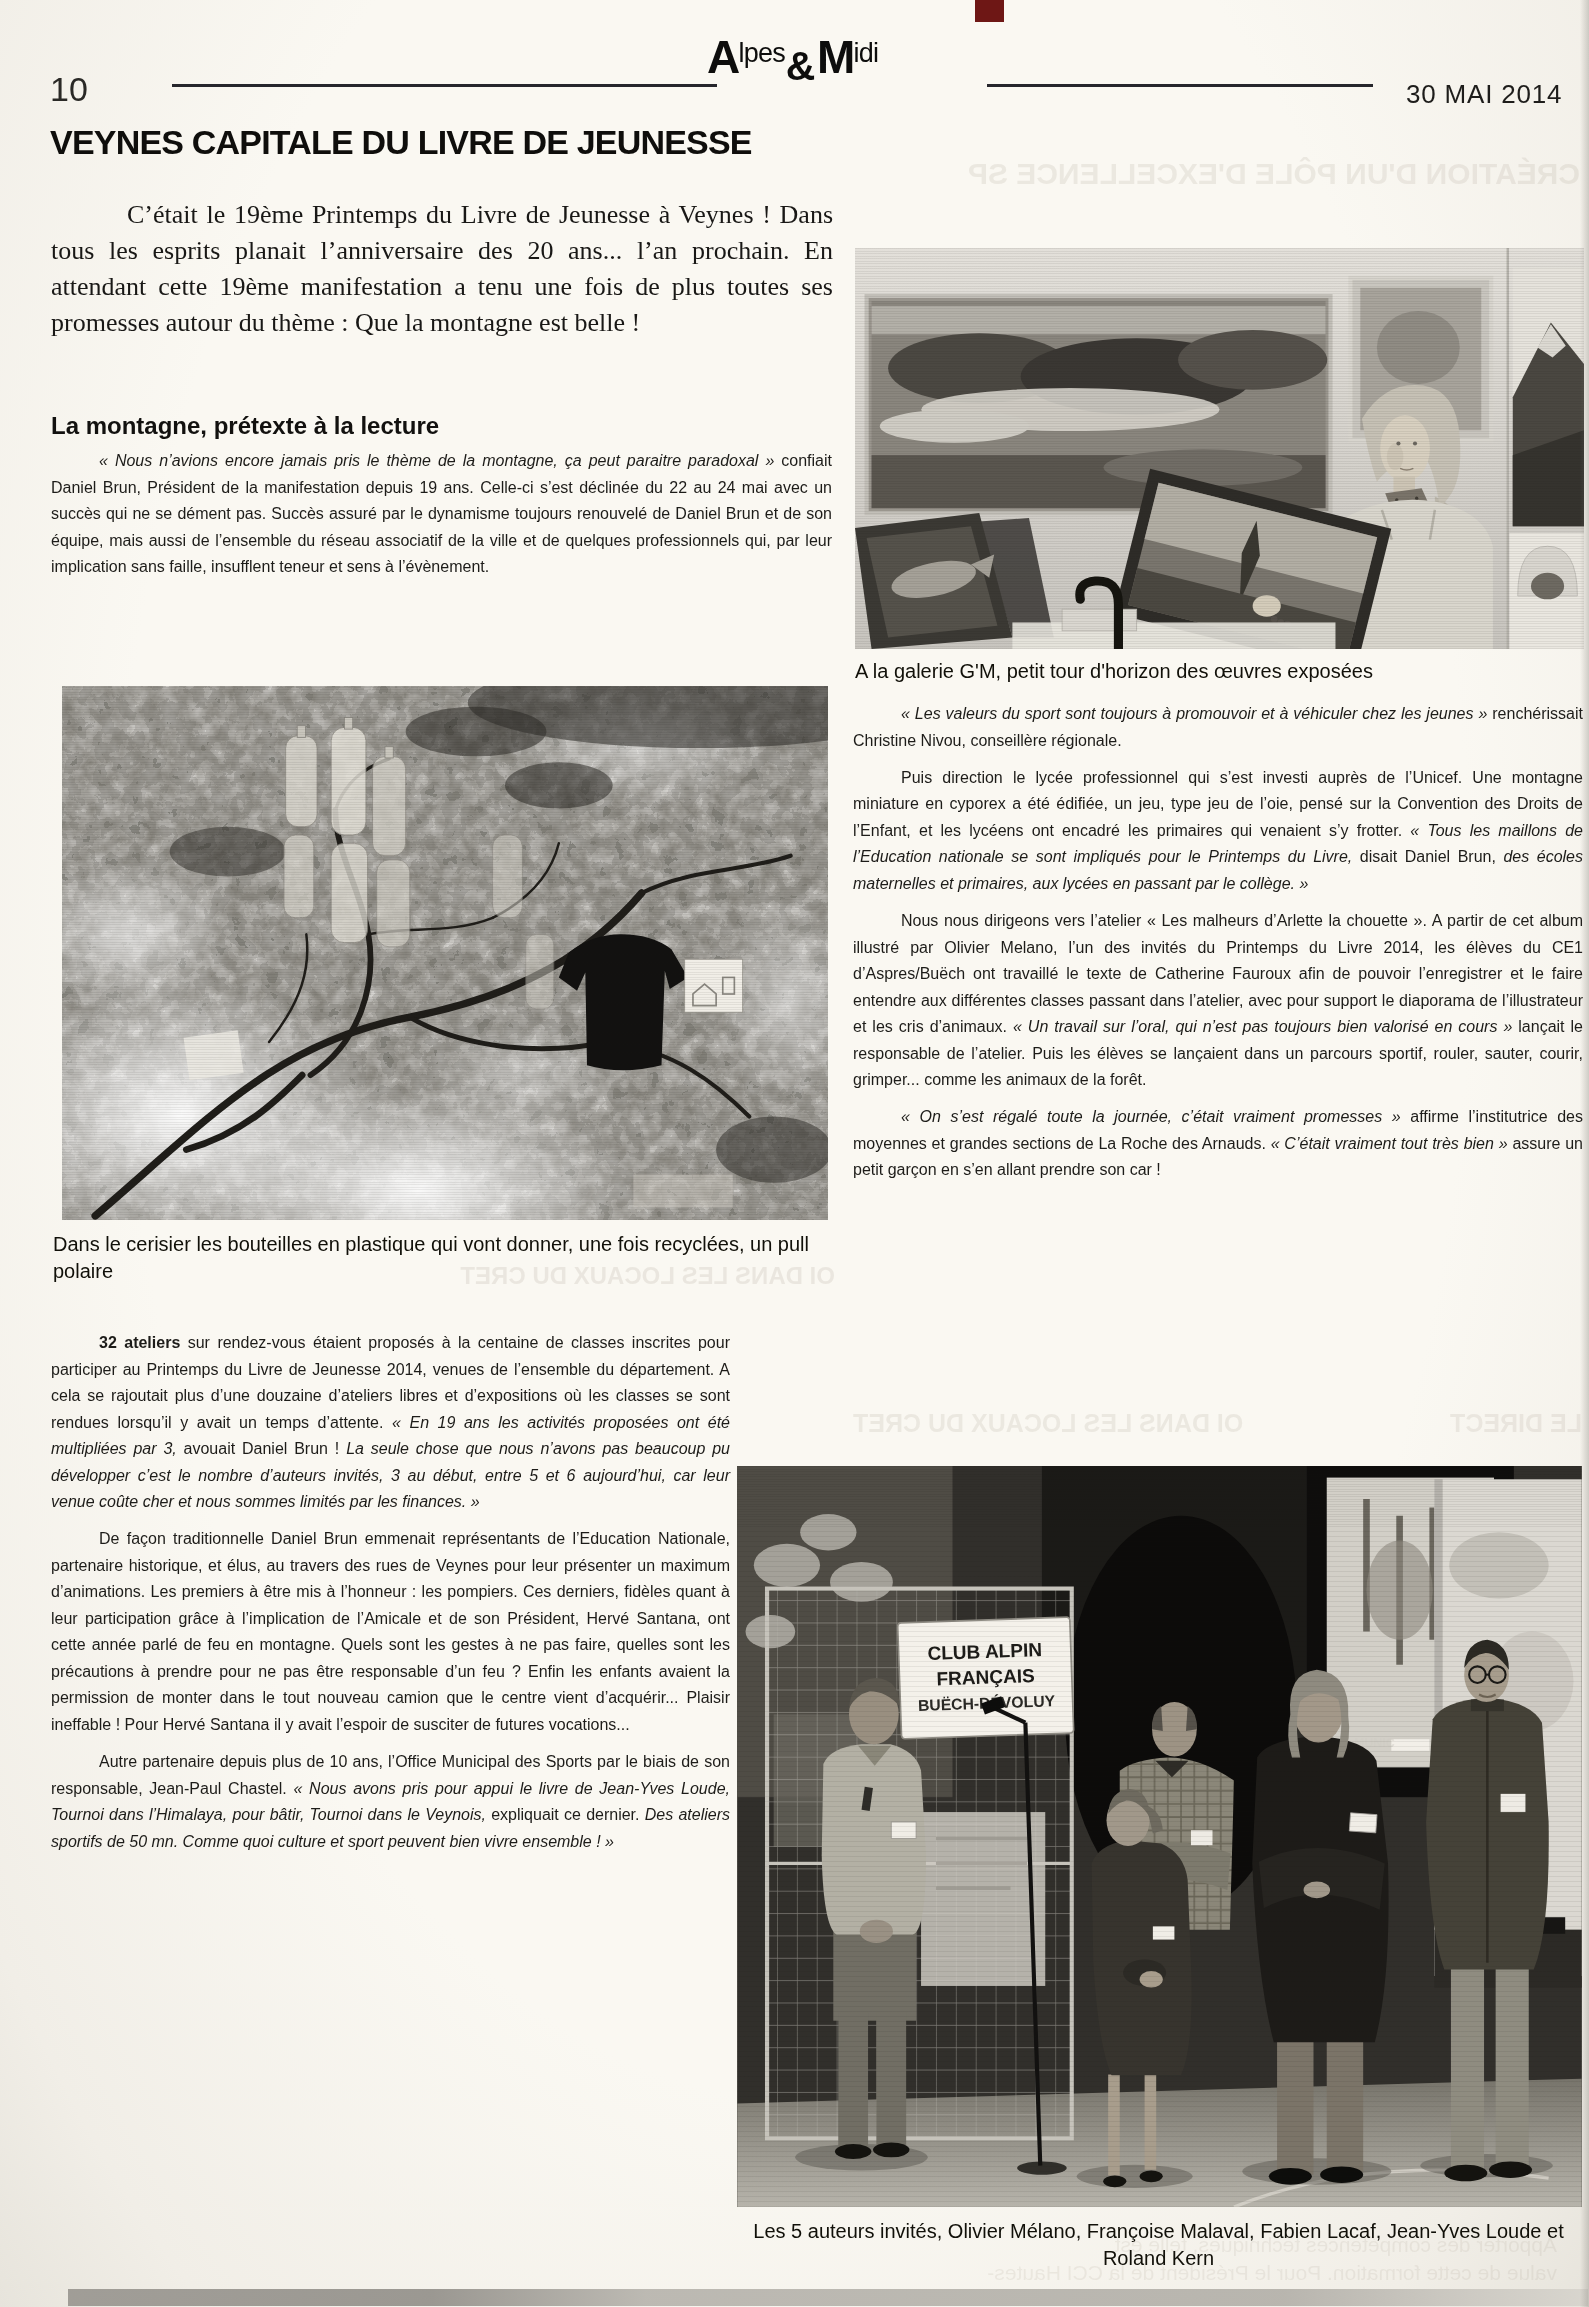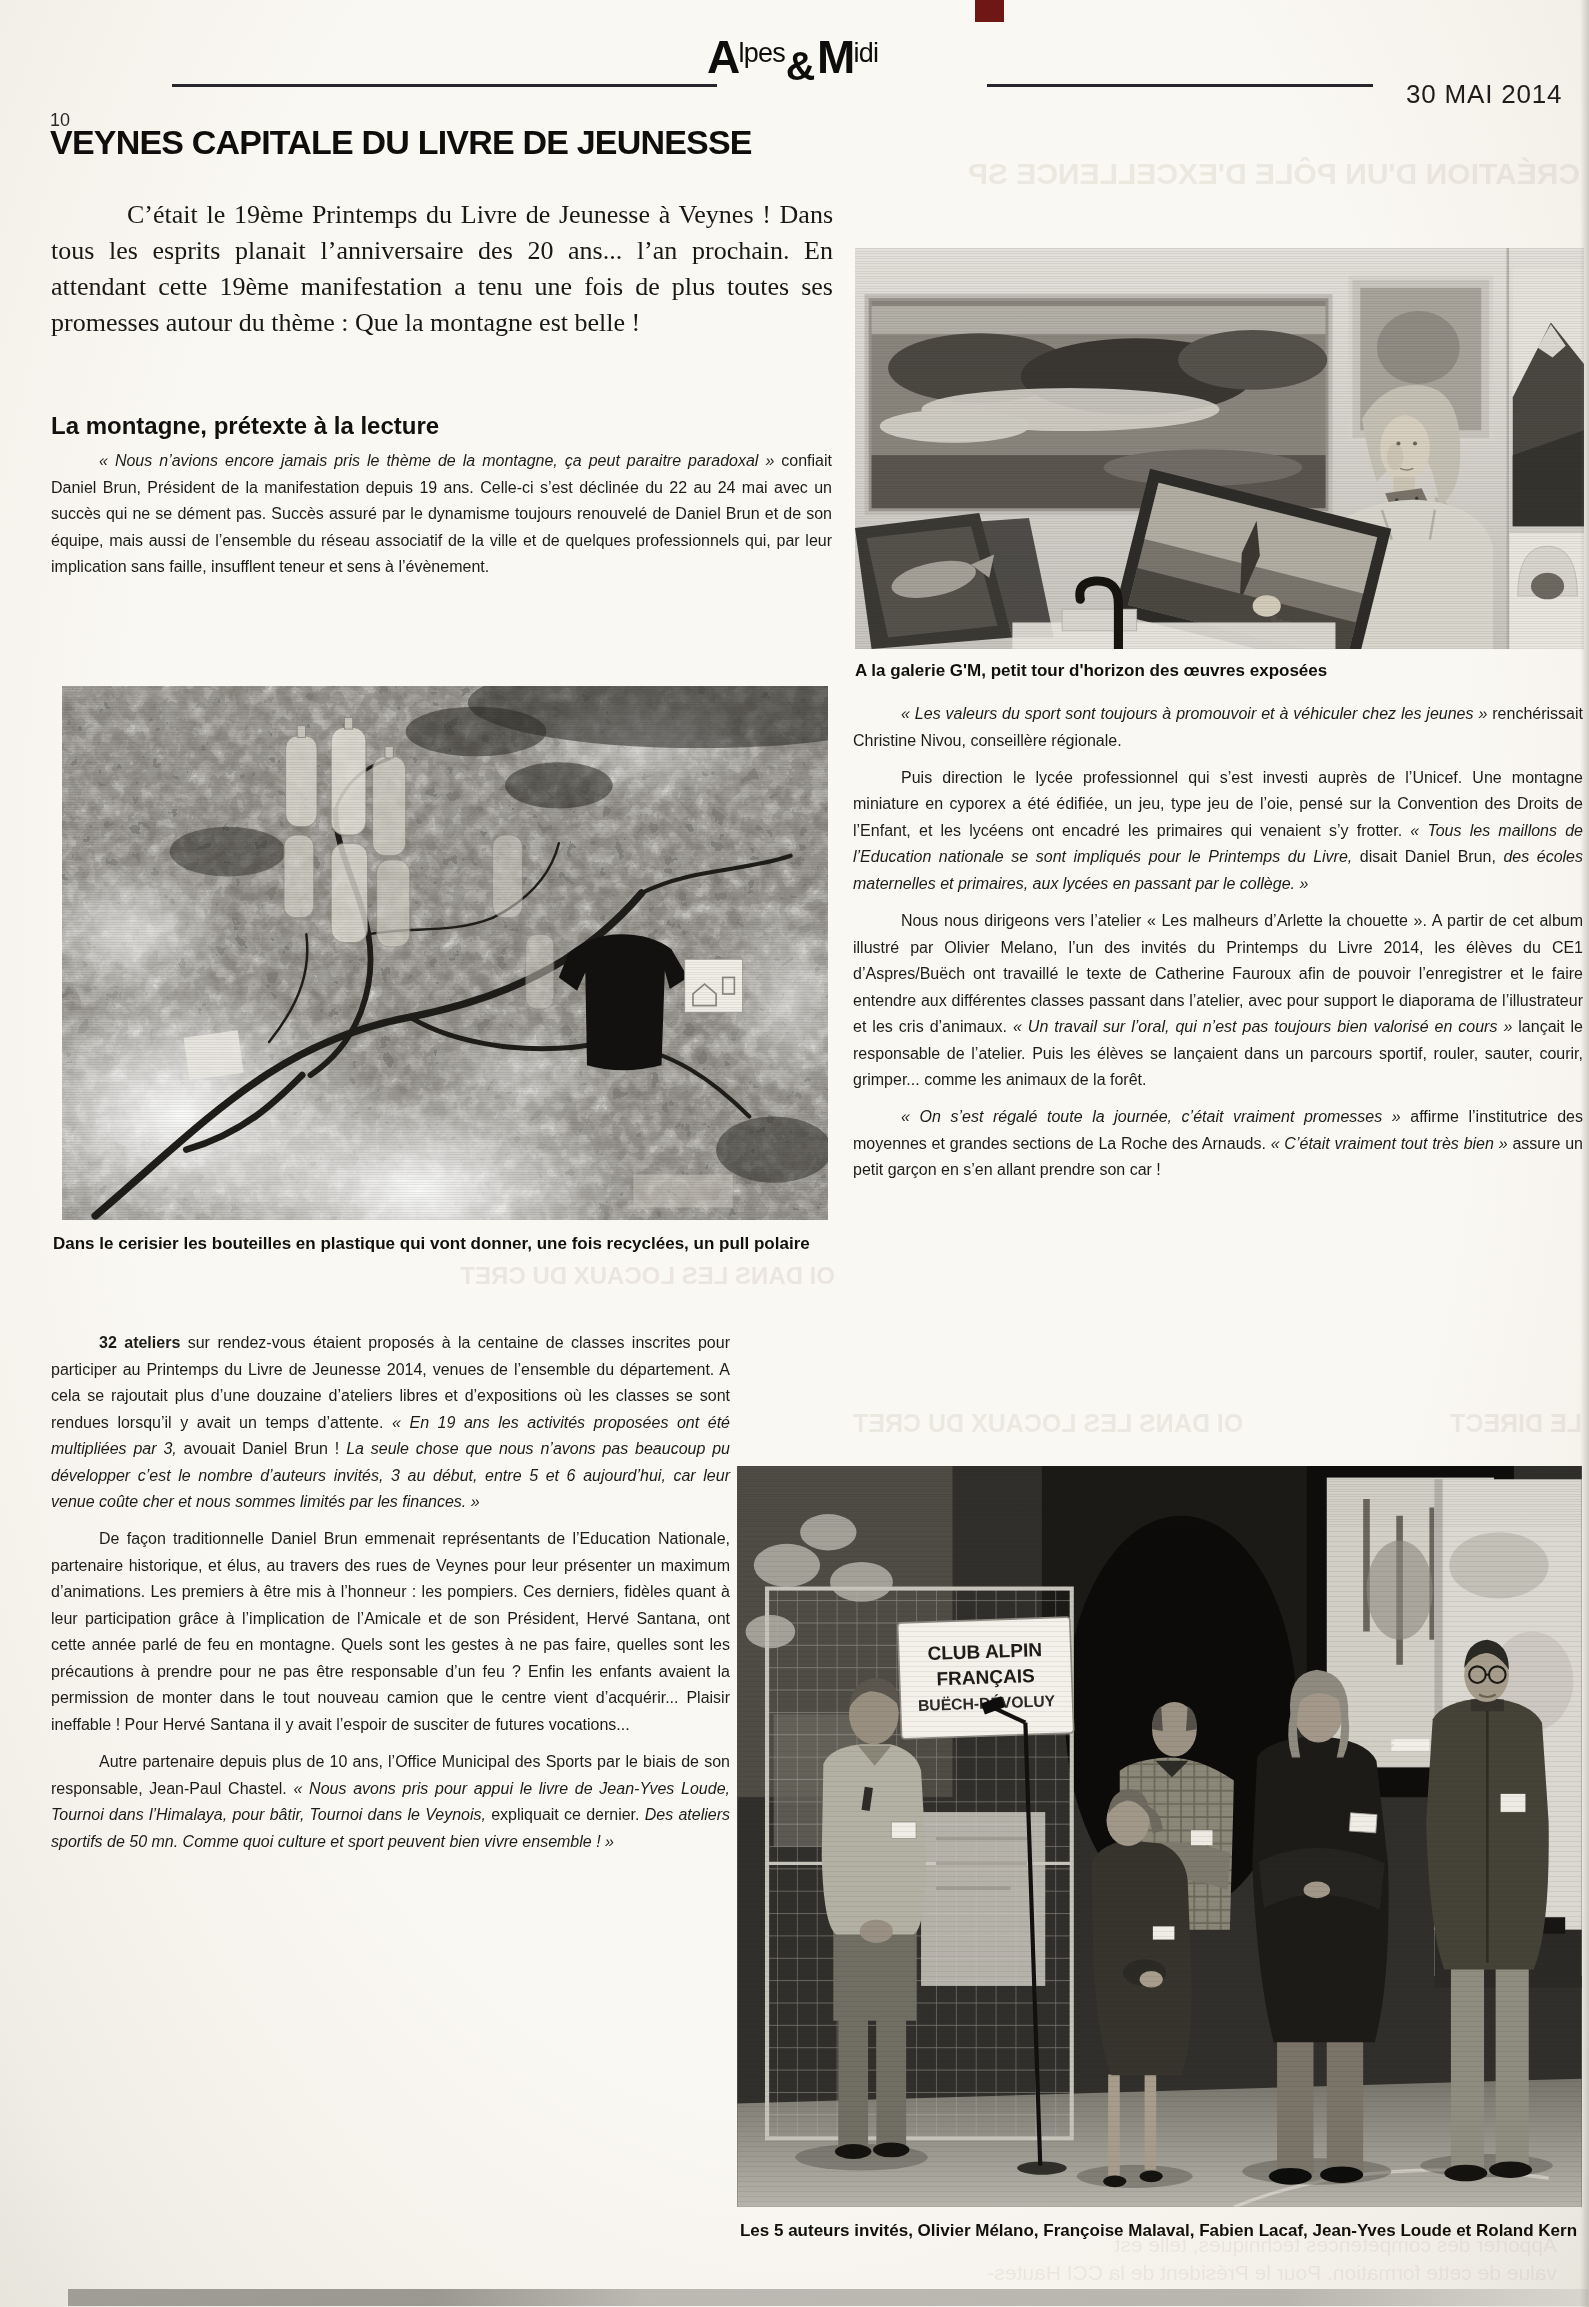--- a/index.html
+++ b/index.html
@@ -4,21 +4,21 @@
 <style>
   html,body{margin:0;padding:0;background:#d8d5cf;}
   .page{position:relative;width:1590px;height:2307px;overflow:hidden;
         background:radial-gradient(ellipse at 50% 40%, #faf8f2 60%, #f1eee7 88%, #e7e4dc 100%);
         font-family:"Liberation Sans", sans-serif;color:#1c1b18;}
   .abs{position:absolute;}
   .it{font-style:italic;}
   .bd{font-weight:bold;}
 
   
-  .pageno{left:50px;top:70px;font-size:18px;color:#2a2926;margin-top:40px;}
+  .pageno{left:50px;top:70px;font-size:34px;color:#2a2926;}
   .hrule{height:2.5px;background:#26262c;top:84px;}
   .rule-l{left:172px;width:545px;}
   .rule-r{left:987px;width:386px;}
   .masthead{left:707px;top:30px;white-space:nowrap;color:#0d0d0c;}
   .mh-big{font-size:46px;font-weight:900;letter-spacing:-1.7px;}
   .mh-small{font-size:27px;font-weight:400;letter-spacing:-0.8px;display:inline-block;transform:translateY(-10.8px);}
   .mh-amp{font-size:41px;font-weight:900;display:inline-block;transform:translateY(6.6px);margin:0 1.7px 0 0.8px;}
   .issuedate{left:1406px;top:79px;font-size:26px;letter-spacing:0.8px;color:#1e1d1b;}
   .cornermark{left:975px;top:0;width:29px;height:21.5px;background:#6e1715;}
 
@@ -36,21 +36,21 @@
 
   
   .photo{background:#8f8c84;overflow:hidden;}
   .photo svg{display:block;}
   .halftone{position:absolute;inset:0;pointer-events:none;
             background:repeating-linear-gradient(0deg, rgba(20,18,14,.07) 0 0.8px, rgba(255,255,255,0) 0.8px 2.5px);}
   .ph-cherry{left:62px;top:686px;width:766px;height:534px;}
   .ph-gallery{left:855px;top:248px;width:729px;height:401px;}
   .ph-authors{left:737px;top:1466px;width:845px;height:741px;}
 
-  .caption{font-size:17px;line-height:26.5px;font-weight:bold;color:#111009;}
+  .caption{font-size:20px;line-height:26.5px;font-weight:normal;color:#111009;}
   .cap-cherry{left:53px;top:1231px;width:778px;}
   .cap-gallery{left:855px;top:658px;width:729px;}
   .cap-authors{left:737px;top:2218px;width:843px;z-index:3;text-align:center;}
 
   
   .ghost{transform:scaleX(-1);color:#8f8270;font-weight:bold;pointer-events:none;white-space:nowrap;}
   .g-creation{left:918px;top:157px;width:662px;font-size:30px;opacity:.13;}
   .g-locaux-left{left:388px;top:1262px;width:447px;font-size:24px;opacity:.14;}
   .g-locaux-right{left:853px;top:1409px;width:729px;font-size:25px;opacity:.13;display:flex;justify-content:space-between;}
   .g-bottom1{left:812px;top:2233px;width:745px;font-size:21px;opacity:.11;font-weight:normal;}

